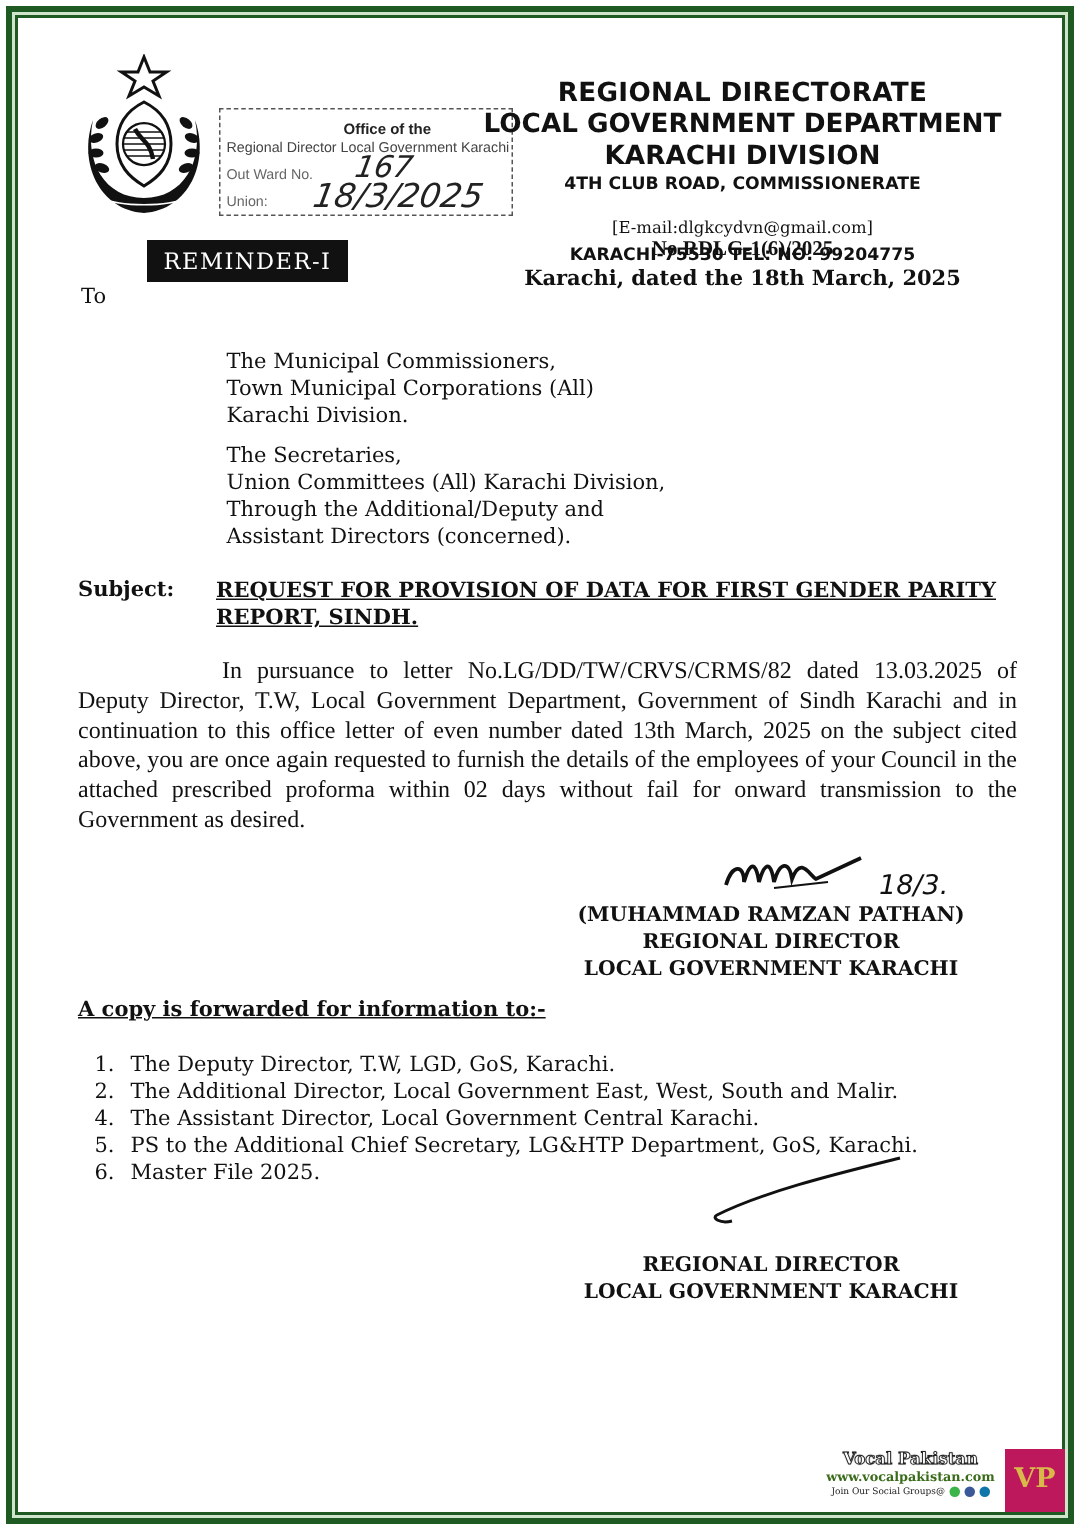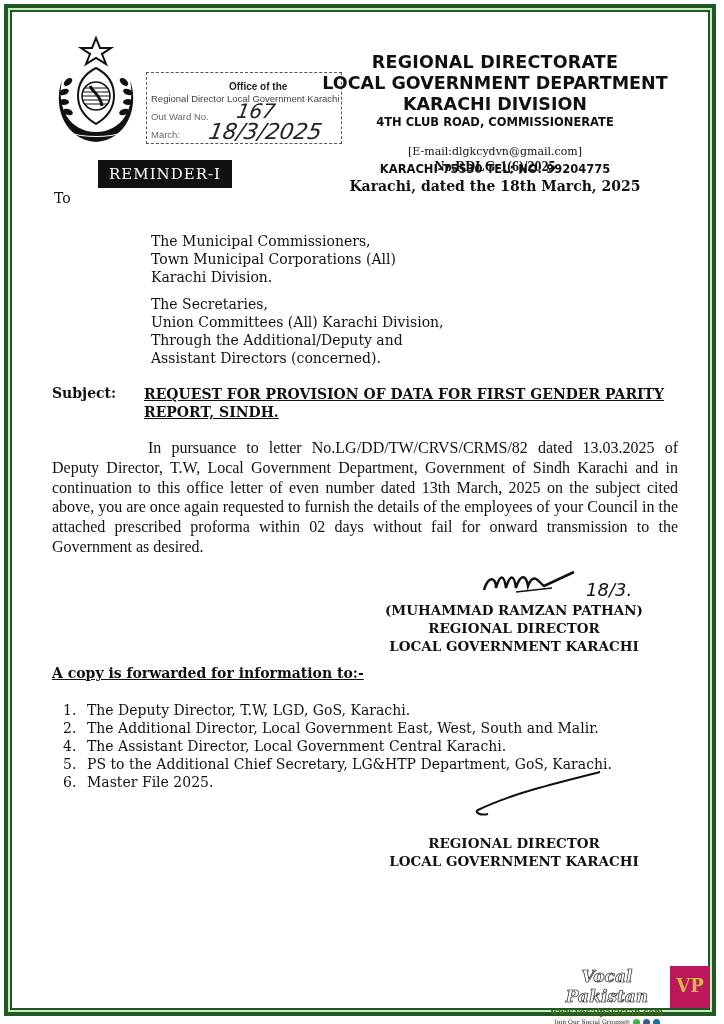--- a/index.html
+++ b/index.html
@@ -47,21 +47,21 @@
   .cc-title { left: 52px; top: 665px; font-weight: bold; font-size: 14px; text-decoration: underline; }
   .cc-list { left: 52px; top: 690px; font-size: 14px; line-height: 18px; margin: 11px; padding: 0; list-style: none; }
   .cc-list li { white-space: nowrap; }
   .cc-list .num { display: inline-block; width: 24px; }
 
   .sig2-stroke { left: 470px; top: 768px; width: 140px; height: 50px; }
   .sig2-name { left: 380px; top: 834px; width: 268px; text-align: center; font-weight: bold; font-size: 13.5px; line-height: 18px; }
 
   .wm { left: 548px; top: 966px; width: 164px; height: 46px; }
   .wm-text { position: absolute; left: 0; top: 0; width: 118px; text-align: center; }
-  .wm-brand { font-family: "DejaVu Serif", serif; font-style: italic; font-weight: bold; font-size: 17px; color: #fff; -webkit-text-stroke: 0.6px #222; text-shadow: 0 0 1px #222; }
+  .wm-brand { font-family: "DejaVu Serif", serif; font-weight: bold; font-size: 11px; color: #fff; -webkit-text-stroke: 0.6px #222; text-shadow: 0 0 1px #222; }
   .wm-url { font-family: "DejaVu Serif", serif; font-weight: bold; font-size: 8.5px; color: #3a6b1a; margin-top: 1px; }
   .wm-join { font-family: "DejaVu Serif", serif; font-size: 6px; color: #222; margin-top: 1px; white-space: nowrap; }
   .wm-join .dot { display: inline-block; width: 7px; height: 7px; border-radius: 50%; vertical-align: middle; margin-left: 1px; }
   .wm-logo { position: absolute; left: 122px; top: 0; width: 40px; height: 42px; background: #be185d; color: #d9b84a; font-family: "DejaVu Serif", serif; font-weight: bold; font-size: 18px; text-align: center; line-height: 40px; }
 </style>
 </head>
 <body>
 
 <div class="frame-outer"></div>
 <div class="frame-gap"></div>
@@ -90,21 +90,21 @@
     <ellipse cx="78" cy="66" rx="5" ry="3"></ellipse>
       <ellipse cx="74" cy="76" rx="5" ry="3" transform="rotate(-20 74 76)"></ellipse>
   </g>
   <path d="M18,96 C30,102 62,102 74,96" stroke="#fff" stroke-width="1" fill="none"></path>
 </svg>
 
 <div class="abs stamp">
   <span class="l1">Office of the</span>
   <span class="l2">Regional Director Local Government Karachi</span>
   <span class="l3">Out Ward No.</span>
-  <span class="l4">March:</span>
+  <span class="l4">Union:</span>
   <span class="hand1">167</span>
   <span class="hand2">18/3/2025</span>
 </div>
 
 <div class="abs head h1">REGIONAL DIRECTORATE</div>
 <div class="abs head h2">LOCAL GOVERNMENT DEPARTMENT</div>
 <div class="abs head h3">KARACHI DIVISION</div>
 <div class="abs head h4">4TH CLUB ROAD, COMMISSIONERATE</div>
 <div class="abs head h5">KARACHI-75530 TEL: NO: 99204775</div>
 <div class="abs head h6">[E-mail:dlgkcydvn@gmail.com]</div>

